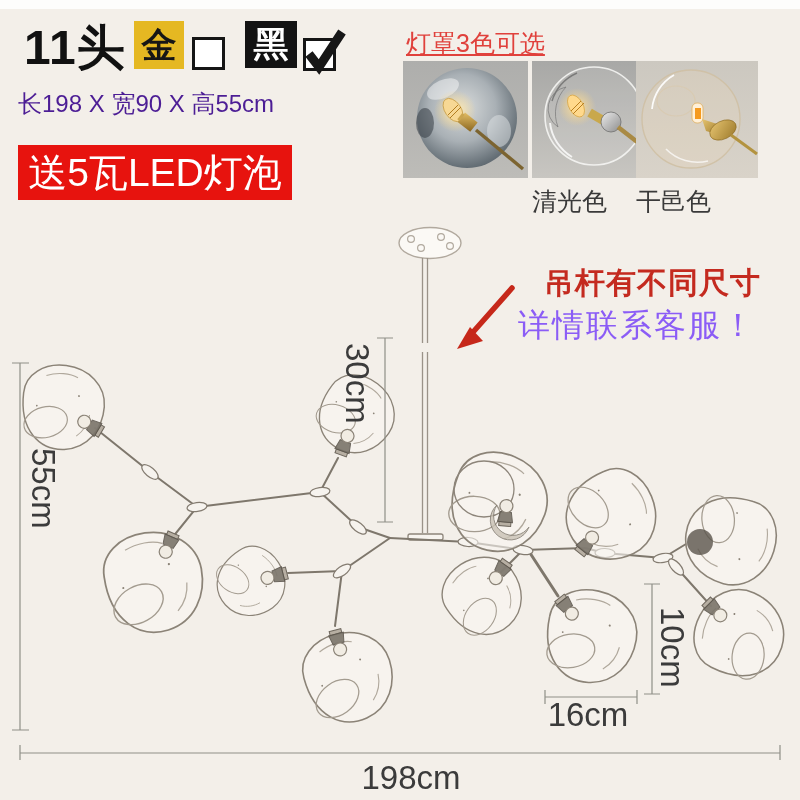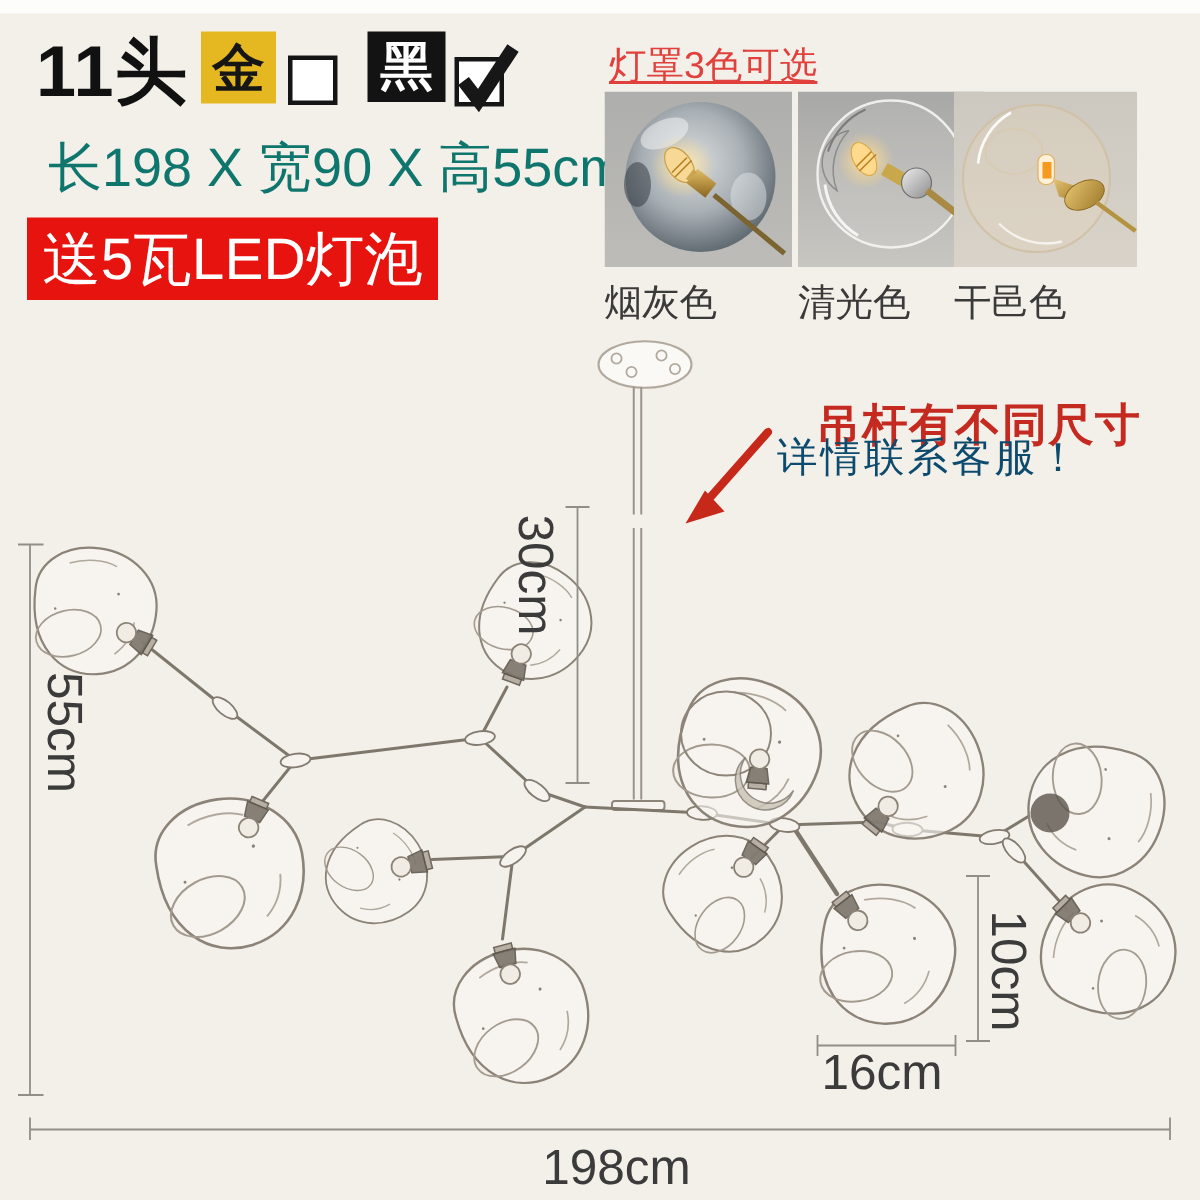--- a/index.html
+++ b/index.html
@@ -10,36 +10,36 @@
   
   .heads{position:absolute;left:24px;top:16px;font-size:48px;font-weight:bold;color:#111;letter-spacing:1px;}
   .chip{position:absolute;display:flex;align-items:center;justify-content:center;
         font-size:35px;font-weight:bold;}
   .chip.gold{left:134px;top:21px;width:50px;height:48px;background:#e5b822;color:#161616;}
   .chip.black{left:245px;top:21px;width:52px;height:47px;background:#131313;color:#ffffff;}
   .checkbox{position:absolute;width:27px;height:27px;background:#ffffff;border:3px solid #151515;}
   .cb1{left:192px;top:37px;}
   .cb2{left:303px;top:38px;overflow:visible;}
   .cb2 svg{position:absolute;left:-3px;top:-14px;overflow:visible;}
-  .sizes{position:absolute;left:32px;top:88px;font-size:36px;color:#0f766e;}
+  .sizes{position:absolute;left:18px;top:88px;font-size:24px;color:#4c1d95;}
   .banner{position:absolute;left:18px;top:145px;width:274px;height:55px;background:#e7130e;
           color:#fff;font-size:39px;font-weight:normal;display:flex;align-items:center;justify-content:center;}
 
   
   .shade-title{position:absolute;left:406px;top:27px;font-size:25px;color:#e0413c;text-decoration:underline;}
   .shade-opt{position:absolute;top:61px;}
   .shade-opt .photo{display:block;}
   .shade-opt .lbl{display:block;margin-top:7px;font-size:25px;color:#3a3a3a;}
   .opt1{left:403px;width:125px;}
   .opt2{left:532px;width:124px;}
   .opt3{left:636px;width:146px;}
 
   
   .note1{position:absolute;left:516px;top:263px;font-size:30px;font-weight:bold;color:#c42a1f;letter-spacing:1px;margin-left:28px;}
-  .note2{position:absolute;left:518px;top:287px;font-size:27px;color:#0c4a6e;letter-spacing:2px;}
+  .note2{position:absolute;left:518px;top:304px;font-size:32px;color:#8b5cf6;letter-spacing:2px;}
 
   .diagram{position:absolute;left:0;top:0;}
 </style>
 </head>
 <body>
 
 <div class="stage">
   <div class="topstrip"></div>
 
   <div class="heads">11头</div>
@@ -89,21 +89,20 @@
       <ellipse cx="96" cy="70" rx="12" ry="16" fill="#dfe4e6" opacity="0.5"></ellipse>
       <circle cx="52" cy="50" r="21" fill="url(#glow1)"></circle>
       <ellipse cx="50" cy="49" rx="8" ry="13" fill="#f7d894" stroke="#c89f4b" stroke-width="0.8" transform="rotate(-35 50 49)"></ellipse>
       <path d="M45,54 L55,44 M47,57 L58,46" stroke="#b27d20" stroke-width="1"></path>
       <g transform="rotate(38 64 62)">
         <rect x="56" y="55" width="16" height="12" fill="url(#goldG)"></rect>
         <rect x="54" y="57" width="3" height="8" fill="#caa54f"></rect>
       </g>
       <line x1="73" y1="69" x2="120" y2="108" stroke="#7c6430" stroke-width="3.4"></line>
     </svg>
-    <span class="lbl">烟灰色</span>
   </div>
 
   <div class="shade-opt opt2">
     <svg class="photo" width="124" height="117" viewBox="0 0 124 117">
       <defs>
         <linearGradient id="p2bg" x1="0" y1="0" x2="0" y2="1">
           <stop offset="0" stop-color="#a8a8a6"></stop>
             <stop offset="1" stop-color="#c8c6c1"></stop>
         </linearGradient>
         <radialGradient id="glow2" cx="0.5" cy="0.5" r="0.5">

